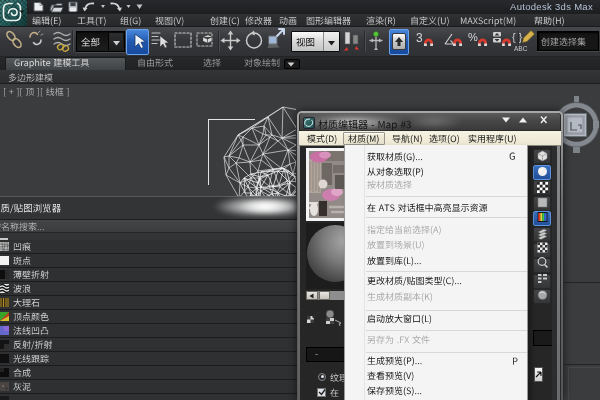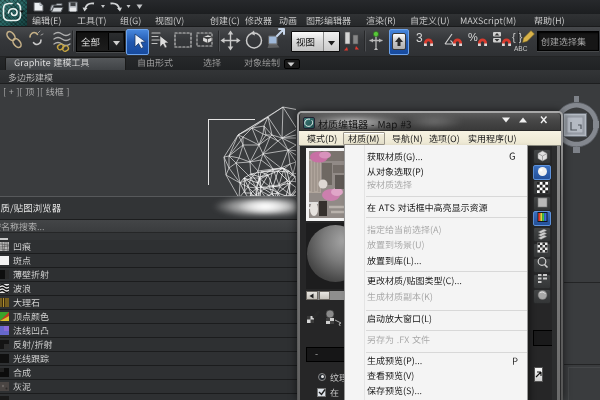--- a/index.html
+++ b/index.html
@@ -58,20 +58,21 @@
     </svg>
 <svg style="position:absolute;left:410.0px;top:13.9px;overflow:visible" width="41" height="15" viewBox="0 -10.08 41 15">
       <path d="M2.2 -3.7H7.0V-2.4H2.2ZM2.2 -4.3V-5.7H7.0V-4.3ZM2.2 -1.7H7.0V-0.4H2.2ZM4.1 -7.6C4.0 -7.2 3.9 -6.7 3.7 -6.3H1.5V0.7H2.2V0.2H7.0V0.7H7.7V-6.3H4.4C4.6 -6.7 4.7 -7.1 4.9 -7.5Z M11.0 -3.4C10.8 -1.8 10.3 -0.5 9.3 0.3C9.5 0.4 9.8 0.6 9.9 0.7C10.5 0.2 10.9 -0.5 11.2 -1.3C12.1 0.3 13.4 0.6 15.3 0.6H17.4C17.4 0.4 17.5 0.1 17.6 -0.1C17.2 -0.1 15.7 -0.1 15.3 -0.1C14.8 -0.1 14.3 -0.1 13.8 -0.2V-2.0H16.5V-2.7H13.8V-4.1H16.2V-4.8H10.9V-4.1H13.1V-0.4C12.4 -0.7 11.8 -1.2 11.5 -2.2C11.6 -2.5 11.6 -2.9 11.7 -3.3ZM12.8 -7.4C13.0 -7.2 13.1 -6.8 13.2 -6.5H9.7V-4.6H10.4V-5.9H16.6V-4.6H17.3V-6.5H14.0C13.9 -6.8 13.7 -7.3 13.5 -7.6Z M21.7 -7.4C22.0 -6.7 22.4 -5.8 22.6 -5.2L23.2 -5.4C23.0 -6.0 22.6 -6.9 22.3 -7.6ZM25.1 -6.9C24.6 -5.2 23.7 -3.6 22.5 -2.4C21.4 -3.6 20.5 -5.0 19.9 -6.5L19.3 -6.3C20.0 -4.6 20.9 -3.1 22.0 -1.9C21.0 -1.1 19.8 -0.4 18.3 0.1C18.4 0.3 18.6 0.5 18.7 0.7C20.2 0.2 21.5 -0.6 22.5 -1.5C23.5 -0.5 24.8 0.2 26.2 0.7C26.3 0.5 26.5 0.3 26.7 0.1C25.3 -0.3 24.0 -1.0 23.0 -1.9C24.3 -3.2 25.2 -4.9 25.8 -6.7Z M29.2 1.8 29.7 1.5C28.9 0.3 28.5 -1.3 28.5 -2.8C28.5 -4.3 28.9 -5.8 29.7 -7.1L29.2 -7.4C28.3 -6.0 27.8 -4.6 27.8 -2.8C27.8 -1.0 28.3 0.4 29.2 1.8Z M33.3 0.1C34.6 0.1 35.7 -0.6 35.7 -2.7V-6.6H34.9V-2.7C34.9 -1.1 34.2 -0.6 33.3 -0.6C32.4 -0.6 31.8 -1.1 31.8 -2.7V-6.6H30.9V-2.7C30.9 -0.6 31.9 0.1 33.3 0.1Z M37.4 1.8C38.2 0.4 38.7 -1.0 38.7 -2.8C38.7 -4.6 38.2 -6.0 37.4 -7.4L36.9 -7.1C37.7 -5.8 38.1 -4.3 38.1 -2.8C38.1 -1.3 37.7 0.3 36.9 1.5Z" fill="#d0d0d0"></path>
     </svg>
 <svg style="position:absolute;left:460.0px;top:13.9px;overflow:visible" width="58" height="15" viewBox="0 -10.08 58 15">
       <path d="M0.9 0.0H1.7V-3.7C1.7 -4.2 1.6 -5.0 1.5 -5.6H1.6L2.1 -4.1L3.4 -0.7H3.9L5.2 -4.1L5.7 -5.6H5.7C5.7 -5.0 5.6 -4.2 5.6 -3.7V0.0H6.4V-6.6H5.4L4.1 -3.1C4.0 -2.6 3.9 -2.2 3.7 -1.7H3.6C3.5 -2.2 3.3 -2.6 3.2 -3.1L1.9 -6.6H0.9Z M7.3 0.0H8.2L8.8 -2.0H11.2L11.9 0.0H12.7L10.5 -6.6H9.6ZM9.0 -2.7 9.4 -3.7C9.6 -4.4 9.8 -5.1 10.0 -5.9H10.0C10.3 -5.2 10.5 -4.4 10.7 -3.7L11.0 -2.7Z M12.9 0.0H13.8L14.8 -1.8C14.9 -2.1 15.1 -2.4 15.3 -2.9H15.3C15.5 -2.4 15.7 -2.1 15.9 -1.8L16.9 0.0H17.8L15.9 -3.4L17.7 -6.6H16.8L15.9 -4.9C15.7 -4.6 15.6 -4.3 15.4 -3.9H15.4C15.2 -4.3 15.0 -4.6 14.9 -4.9L14.0 -6.6H13.1L14.9 -3.4Z M20.7 0.1C22.0 0.1 22.9 -0.7 22.9 -1.8C22.9 -2.7 22.3 -3.2 21.6 -3.5L20.6 -3.9C20.1 -4.1 19.5 -4.4 19.5 -5.0C19.5 -5.6 20.0 -6.0 20.8 -6.0C21.4 -6.0 21.9 -5.8 22.3 -5.4L22.7 -5.9C22.2 -6.4 21.5 -6.7 20.8 -6.7C19.6 -6.7 18.7 -6.0 18.7 -5.0C18.7 -4.0 19.4 -3.5 20.0 -3.3L21.0 -2.9C21.6 -2.6 22.1 -2.4 22.1 -1.7C22.1 -1.0 21.6 -0.6 20.7 -0.6C20.0 -0.6 19.3 -0.9 18.9 -1.4L18.4 -0.9C18.9 -0.3 19.7 0.1 20.7 0.1Z M26.1 0.1C26.6 0.1 27.2 -0.1 27.6 -0.5L27.3 -1.1C27.0 -0.8 26.6 -0.6 26.1 -0.6C25.2 -0.6 24.6 -1.3 24.6 -2.4C24.6 -3.6 25.3 -4.3 26.2 -4.3C26.5 -4.3 26.8 -4.1 27.1 -3.9L27.5 -4.4C27.2 -4.7 26.8 -5.0 26.1 -5.0C24.9 -5.0 23.8 -4.1 23.8 -2.4C23.8 -0.8 24.8 0.1 26.1 0.1Z M28.7 0.0H29.5V-3.1C29.9 -4.0 30.4 -4.3 30.8 -4.3C31.0 -4.3 31.1 -4.2 31.2 -4.2L31.4 -4.9C31.2 -5.0 31.1 -5.0 30.9 -5.0C30.3 -5.0 29.8 -4.6 29.5 -4.0H29.5L29.4 -4.9H28.7Z M32.2 0.0H33.0V-4.9H32.2ZM32.6 -5.9C32.9 -5.9 33.2 -6.1 33.2 -6.4C33.2 -6.8 32.9 -7.0 32.6 -7.0C32.3 -7.0 32.1 -6.8 32.1 -6.4C32.1 -6.1 32.3 -5.9 32.6 -5.9Z M34.7 2.1H35.5V0.4L35.5 -0.4C35.9 -0.1 36.4 0.1 36.8 0.1C38.0 0.1 39.0 -0.8 39.0 -2.5C39.0 -4.0 38.3 -5.0 37.0 -5.0C36.4 -5.0 35.9 -4.7 35.5 -4.3H35.4L35.4 -4.9H34.7ZM36.7 -0.6C36.4 -0.6 35.9 -0.7 35.5 -1.1V-3.7C36.0 -4.1 36.4 -4.3 36.8 -4.3C37.7 -4.3 38.1 -3.6 38.1 -2.5C38.1 -1.3 37.5 -0.6 36.7 -0.6Z M41.8 0.1C42.1 0.1 42.4 0.0 42.7 -0.1L42.5 -0.7C42.4 -0.6 42.2 -0.5 42.0 -0.5C41.4 -0.5 41.2 -0.9 41.2 -1.5V-4.2H42.6V-4.9H41.2V-6.3H40.5L40.5 -4.9L39.7 -4.8V-4.2H40.4V-1.5C40.4 -0.5 40.8 0.1 41.8 0.1Z M45.0 1.8 45.5 1.5C44.7 0.3 44.3 -1.3 44.3 -2.8C44.3 -4.3 44.7 -5.8 45.5 -7.1L45.0 -7.4C44.2 -6.0 43.7 -4.6 43.7 -2.8C43.7 -1.0 44.2 0.4 45.0 1.8Z M46.8 0.0H47.5V-3.7C47.5 -4.2 47.5 -5.0 47.4 -5.6H47.5L48.0 -4.1L49.2 -0.7H49.8L51.0 -4.1L51.6 -5.6H51.6C51.6 -5.0 51.5 -4.2 51.5 -3.7V0.0H52.3V-6.6H51.3L50.0 -3.1C49.9 -2.6 49.7 -2.2 49.6 -1.7H49.5C49.4 -2.2 49.2 -2.6 49.0 -3.1L47.8 -6.6H46.8Z M54.1 1.8C54.9 0.4 55.4 -1.0 55.4 -2.8C55.4 -4.6 54.9 -6.0 54.1 -7.4L53.6 -7.1C54.3 -5.8 54.7 -4.3 54.7 -2.8C54.7 -1.3 54.3 0.3 53.6 1.5Z" fill="#d0d0d0"></path>
     </svg>
 <svg style="position:absolute;left:534.0px;top:13.9px;overflow:visible" width="32" height="15" viewBox="0 -10.08 32 15">
       <path d="M2.5 -7.6V-6.8H0.6V-6.3H2.5V-5.6H0.8V-5.1H2.5V-4.9C2.5 -4.8 2.4 -4.6 2.4 -4.4H0.4V-3.9H2.1C1.9 -3.5 1.4 -3.1 0.6 -2.8C0.8 -2.7 1.0 -2.5 1.1 -2.3C2.1 -2.7 2.6 -3.3 2.9 -3.9H4.9V-4.4H3.1C3.1 -4.6 3.1 -4.8 3.1 -4.9V-5.1H4.6V-5.6H3.1V-6.3H4.8V-6.8H3.1V-7.6ZM5.3 -7.2V-2.7H5.9V-6.6H7.4C7.2 -6.2 6.9 -5.8 6.6 -5.4C7.4 -4.9 7.7 -4.5 7.7 -4.2C7.7 -4.0 7.6 -3.9 7.5 -3.8C7.4 -3.8 7.2 -3.7 7.1 -3.7C6.8 -3.7 6.5 -3.7 6.1 -3.8C6.2 -3.6 6.3 -3.4 6.3 -3.2C6.7 -3.2 7.1 -3.2 7.4 -3.2C7.6 -3.2 7.8 -3.3 7.9 -3.3C8.2 -3.5 8.4 -3.8 8.4 -4.1C8.4 -4.6 8.1 -5.0 7.3 -5.5C7.7 -5.9 8.1 -6.5 8.4 -6.9L8.0 -7.2L7.9 -7.2ZM1.3 -2.4V0.2H2.0V-1.7H4.1V0.7H4.8V-1.7H7.1V-0.5C7.1 -0.4 7.1 -0.4 6.9 -0.4C6.8 -0.4 6.2 -0.4 5.7 -0.4C5.8 -0.2 5.9 0.0 5.9 0.2C6.7 0.2 7.1 0.2 7.4 0.1C7.7 0.0 7.8 -0.2 7.8 -0.5V-2.4H4.8V-3.1H4.1V-2.4Z M14.7 -7.6C14.7 -6.9 14.7 -6.2 14.7 -5.5H13.2V-4.9H14.7C14.5 -2.7 14.1 -0.8 12.3 0.2C12.5 0.4 12.7 0.6 12.8 0.7C14.7 -0.5 15.2 -2.5 15.3 -4.9H16.7C16.6 -1.6 16.5 -0.4 16.3 -0.1C16.2 0.0 16.1 0.0 16.0 0.0C15.8 0.0 15.3 0.0 14.8 -0.0C14.9 0.2 15.0 0.4 15.0 0.6C15.5 0.7 16.0 0.7 16.2 0.6C16.5 0.6 16.7 0.5 16.9 0.3C17.2 -0.1 17.3 -1.4 17.4 -5.2C17.4 -5.3 17.4 -5.5 17.4 -5.5H15.3C15.4 -6.2 15.4 -6.9 15.4 -7.6ZM9.3 -0.9 9.4 -0.2C10.5 -0.4 12.0 -0.8 13.4 -1.1L13.4 -1.7L12.9 -1.6V-7.1H10.0V-1.0ZM10.6 -1.1V-2.7H12.3V-1.5ZM10.6 -4.6H12.3V-3.3H10.6ZM10.6 -5.2V-6.5H12.3V-5.2Z M20.2 1.8 20.7 1.5C19.9 0.3 19.5 -1.3 19.5 -2.8C19.5 -4.3 19.9 -5.8 20.7 -7.1L20.2 -7.4C19.3 -6.0 18.8 -4.6 18.8 -2.8C18.8 -1.0 19.3 0.4 20.2 1.8Z M22.0 0.0H22.8V-3.1H25.9V0.0H26.7V-6.6H25.9V-3.8H22.8V-6.6H22.0Z M28.5 1.8C29.3 0.4 29.8 -1.0 29.8 -2.8C29.8 -4.6 29.3 -6.0 28.5 -7.4L28.0 -7.1C28.7 -5.8 29.1 -4.3 29.1 -2.8C29.1 -1.3 28.7 0.3 28.0 1.5Z" fill="#d0d0d0"></path>
     </svg>
+<div class="abs" style="left:483px;top:1px;width:110px;text-align:right;font-size:9.5px;color:#b6c3d6;letter-spacing:.3px">Autodesk 3ds Max</div>
 <div style="position:absolute;left:0px;top:0px;width:27px;height:26px;background:linear-gradient(135deg,#417f7c,#24605e 55%,#143d3c);"></div>
 <div style="position:absolute;left:0px;top:0px;width:27px;height:26px;background:repeating-linear-gradient(45deg,rgba(0,0,0,.25) 0 1px,transparent 1px 3px),repeating-linear-gradient(-45deg,rgba(0,0,0,.2) 0 1px,transparent 1px 3px);"></div>
 <svg class="abs" style="left:0;top:0" width="27" height="26" viewBox="0 0 27 26">
 <g fill="none" stroke="#eaf2f0" stroke-width="1.6" stroke-linecap="round">
 <path d="M17.5 3.5 c2 0.8 3 2.6 3 5.2 v6.6 c0 3.4-2.2 5.2-5.6 5.2 h-5.8 c-3.4 0-5.6-1.8-5.6-5.2 v-6.6 c0-3.4 2.2-5.2 5.6-5.2 h3"></path>
 <path d="M8.5 13 c0-2.5 2-4.3 4.6-4.3 c2.4 0 4 1.7 4 3.9 c0 1.7-1.3 2.9-3 2.9 c-1.5 0-2.5-1-2.5-2.5"></path>
 </g>
       <path d="M19.5 10.5 l4.5 0 l-2.2 2.6 z" fill="#0c0c0c"></path>
     </svg>
 <div style="position:absolute;left:0px;top:27px;width:600px;height:30px;background:linear-gradient(180deg,#47494c,#35373a 45%,#2f3134);border-bottom:1px solid #232425;"></div>

